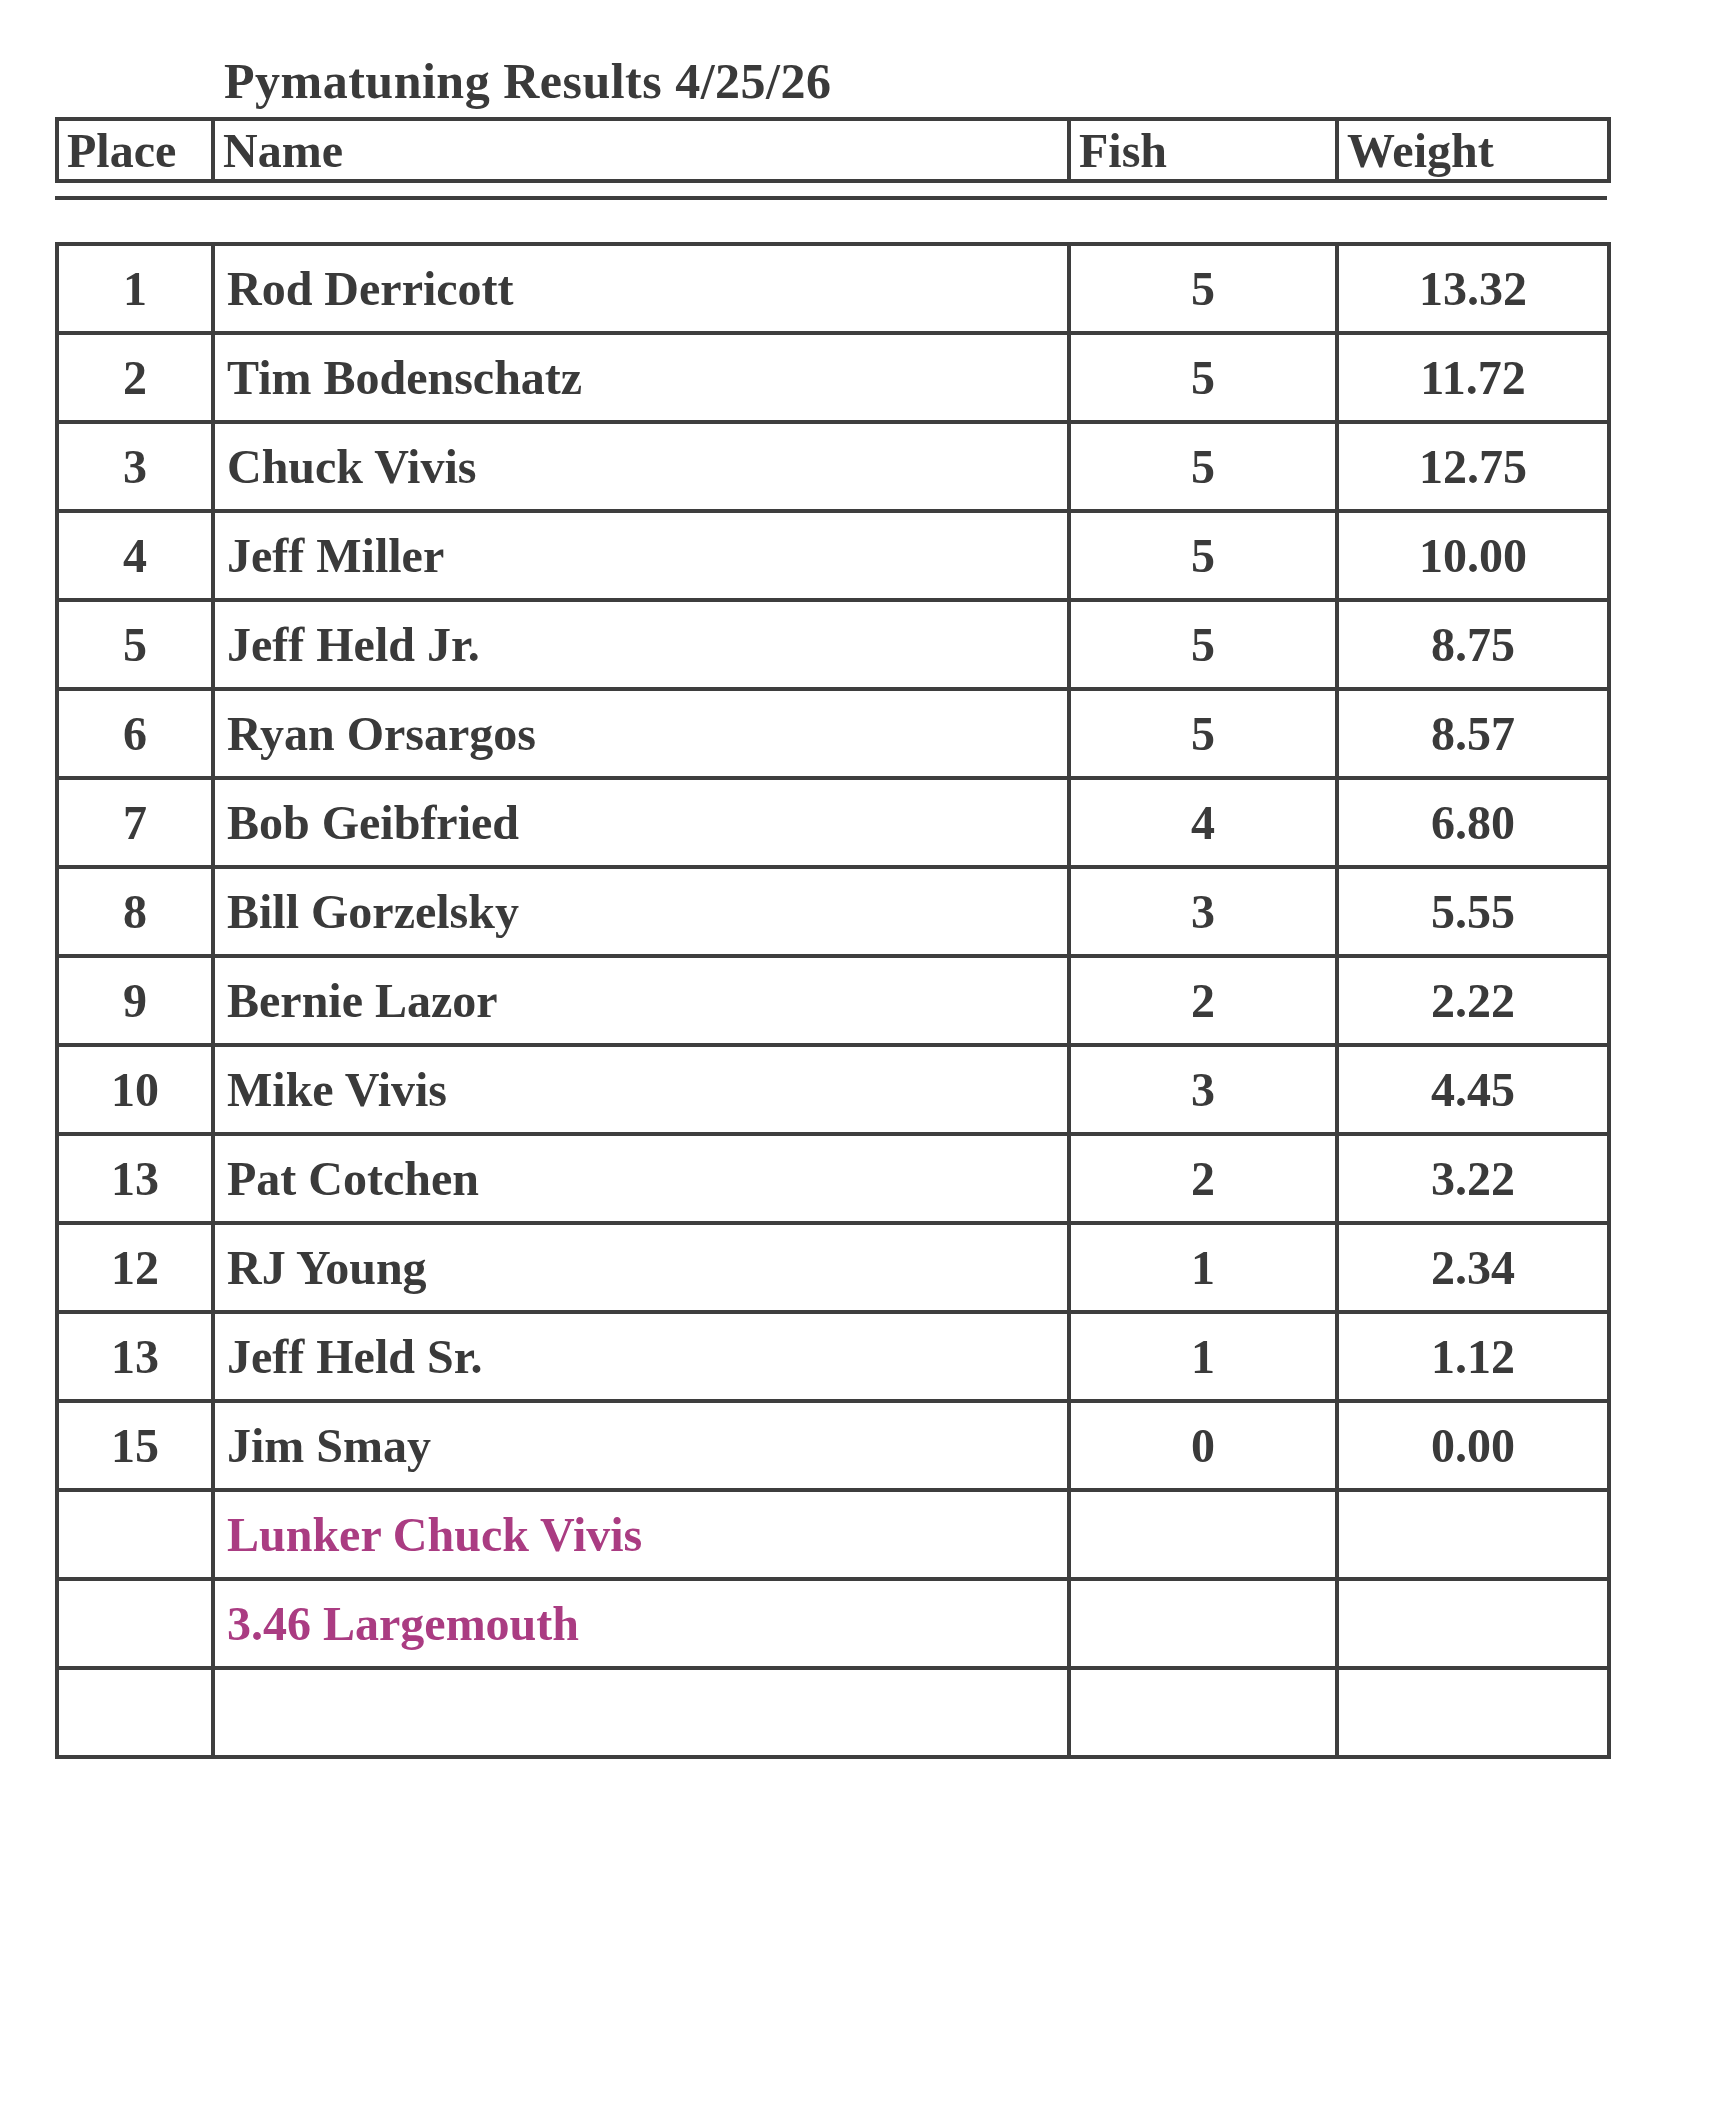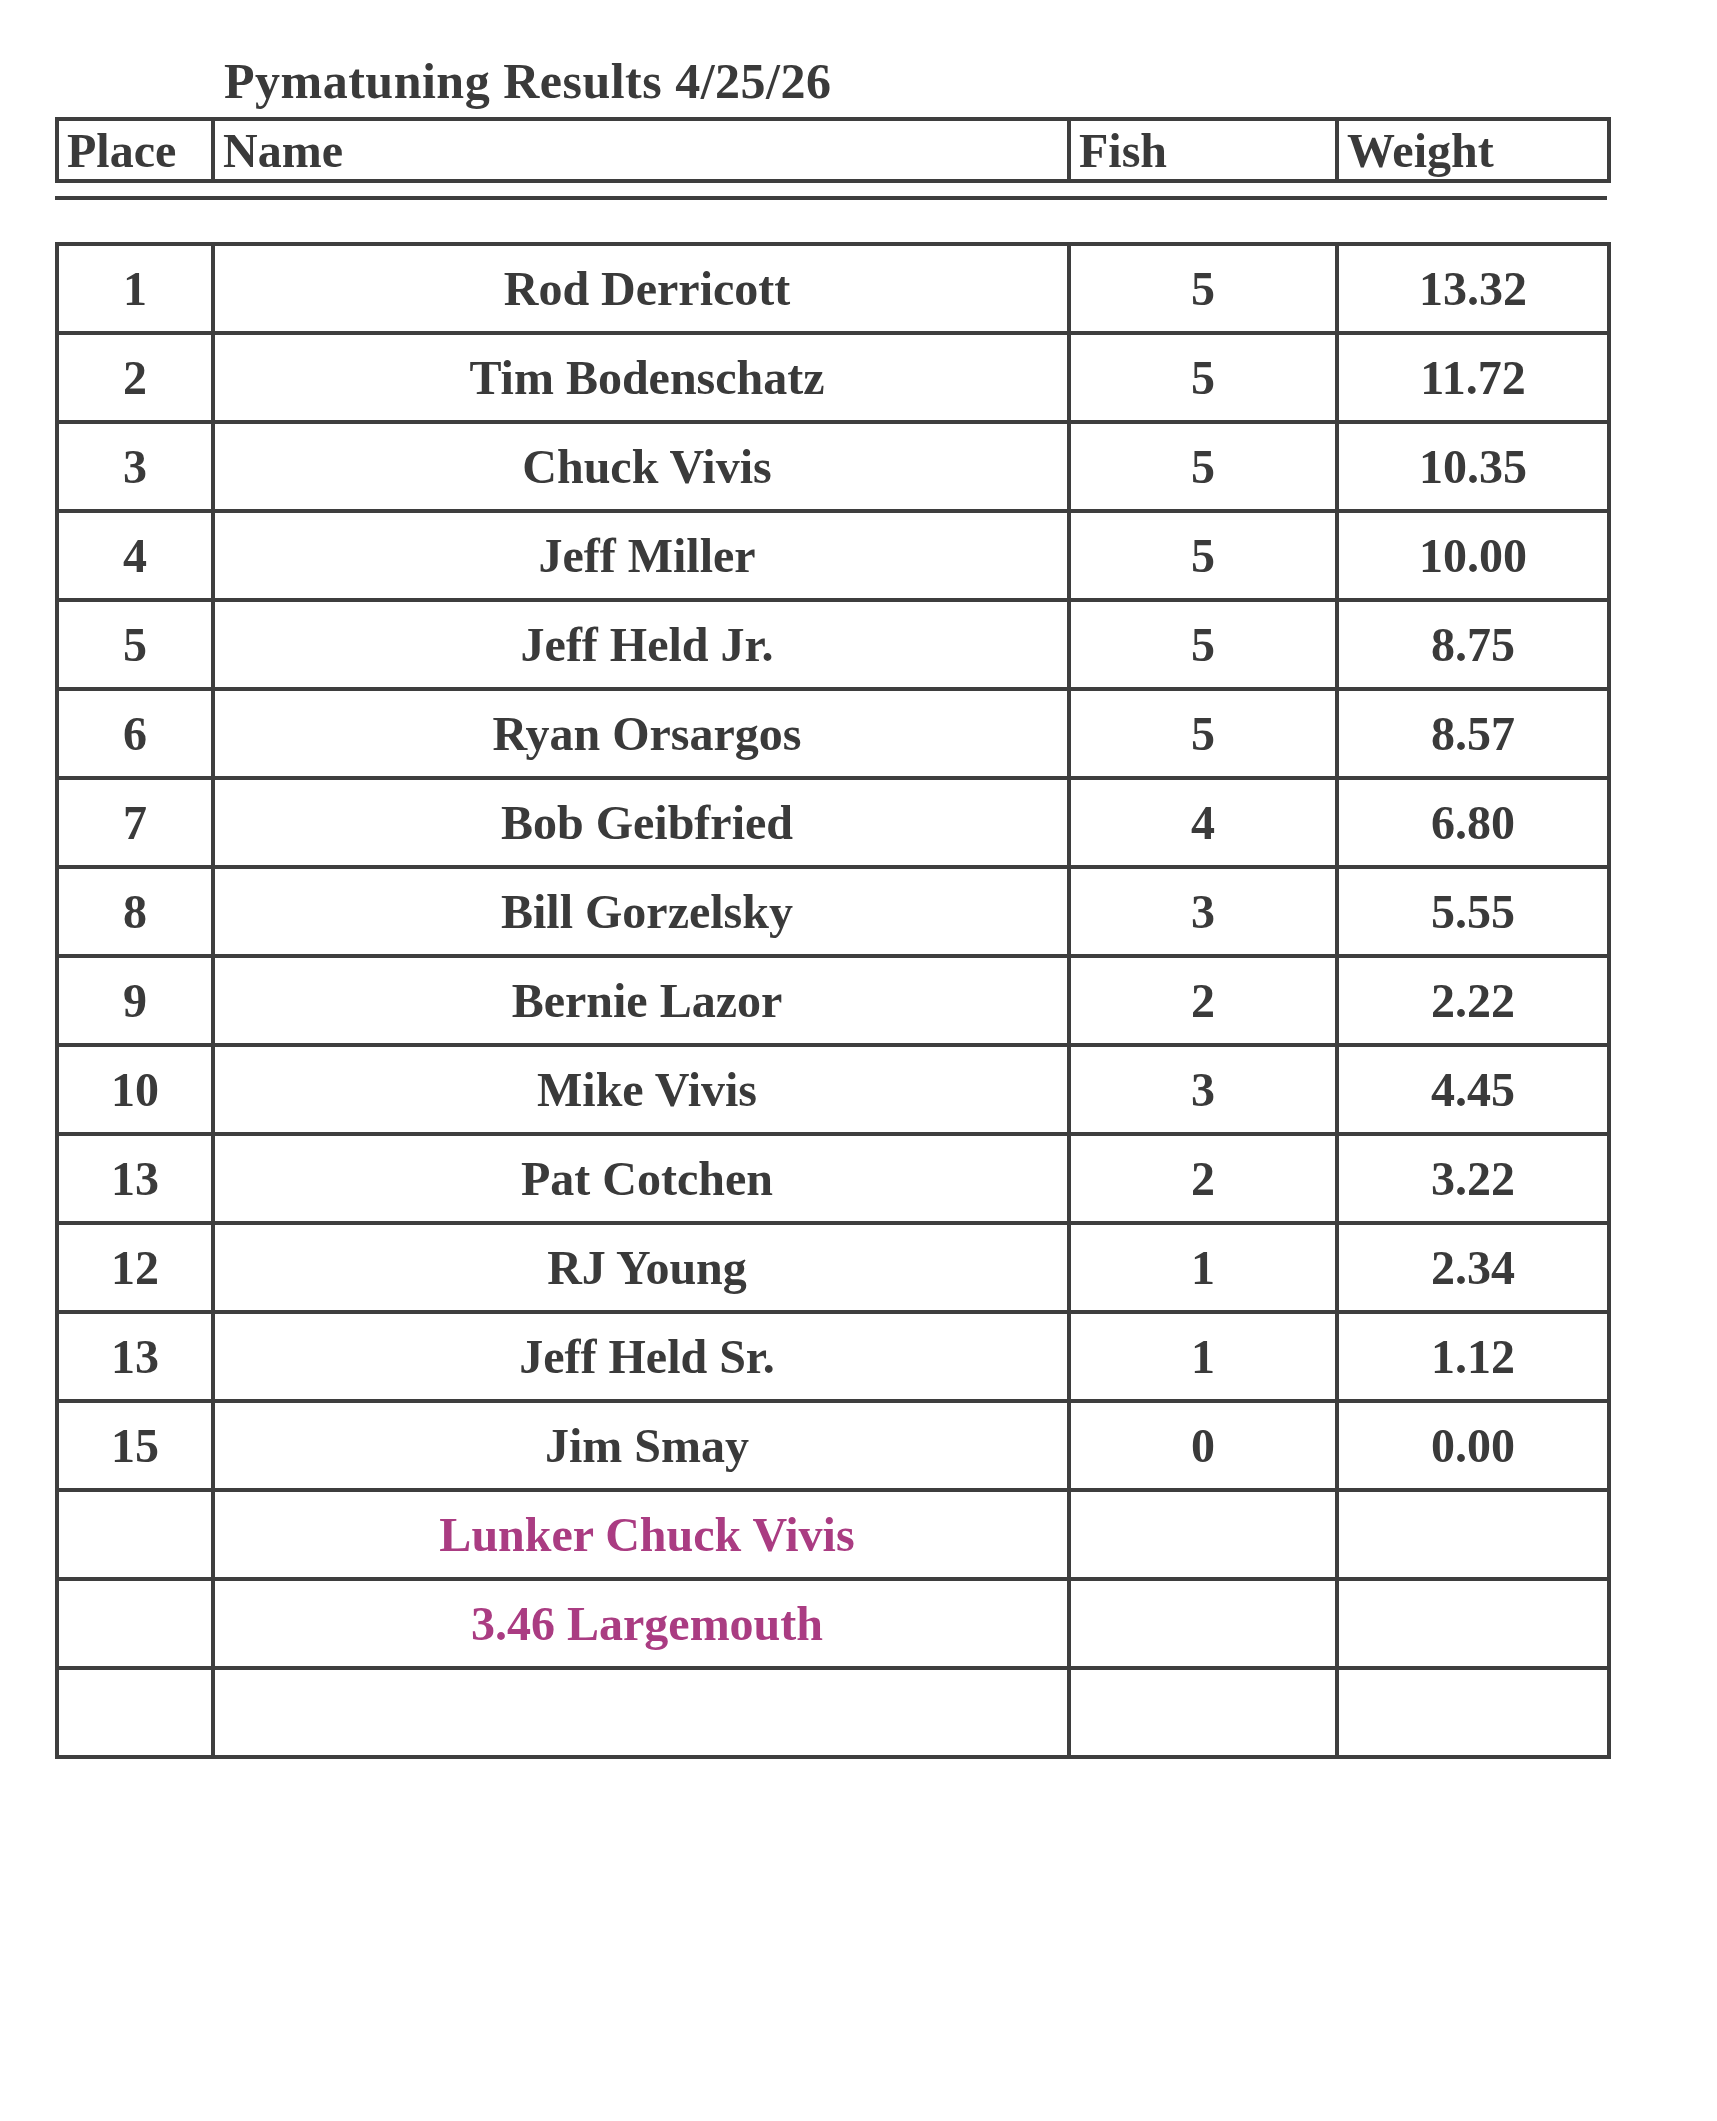--- a/index.html
+++ b/index.html
@@ -42,21 +42,21 @@
     font-weight: bold;
     font-size: 48px;
     color: var(--ink);
     vertical-align: middle;
     overflow: hidden;
     white-space: nowrap;
   }
   th { height: 62px; text-align: left; padding-left: 8px; }
   td { height: 89px; }
   td.col-place, td.col-fish, td.col-weight { text-align: center; }
-  td.col-name { text-align: center; padding-left: 12px; }
+  td.col-name { text-align: left; padding-left: 12px; }
   
   .header-underline {
     position: absolute;
     left: 55px;
     top: 196px;
     width: 1552px;
     height: 4px;
     background: var(--border);
   }
   tr.highlight td.col-name { color: var(--highlight); }
@@ -103,21 +103,21 @@
     <tr>
       <td class="col-place">2</td>
       <td class="col-name">Tim Bodenschatz</td>
       <td class="col-fish">5</td>
       <td class="col-weight">11.72</td>
     </tr>
     <tr>
       <td class="col-place">3</td>
       <td class="col-name">Chuck Vivis</td>
       <td class="col-fish">5</td>
-      <td class="col-weight">10.35</td>
+      <td class="col-weight">12.75</td>
     </tr>
     <tr>
       <td class="col-place">4</td>
       <td class="col-name">Jeff Miller</td>
       <td class="col-fish">5</td>
       <td class="col-weight">10.00</td>
     </tr>
     <tr>
       <td class="col-place">5</td>
       <td class="col-name">Jeff Held Jr.</td>

